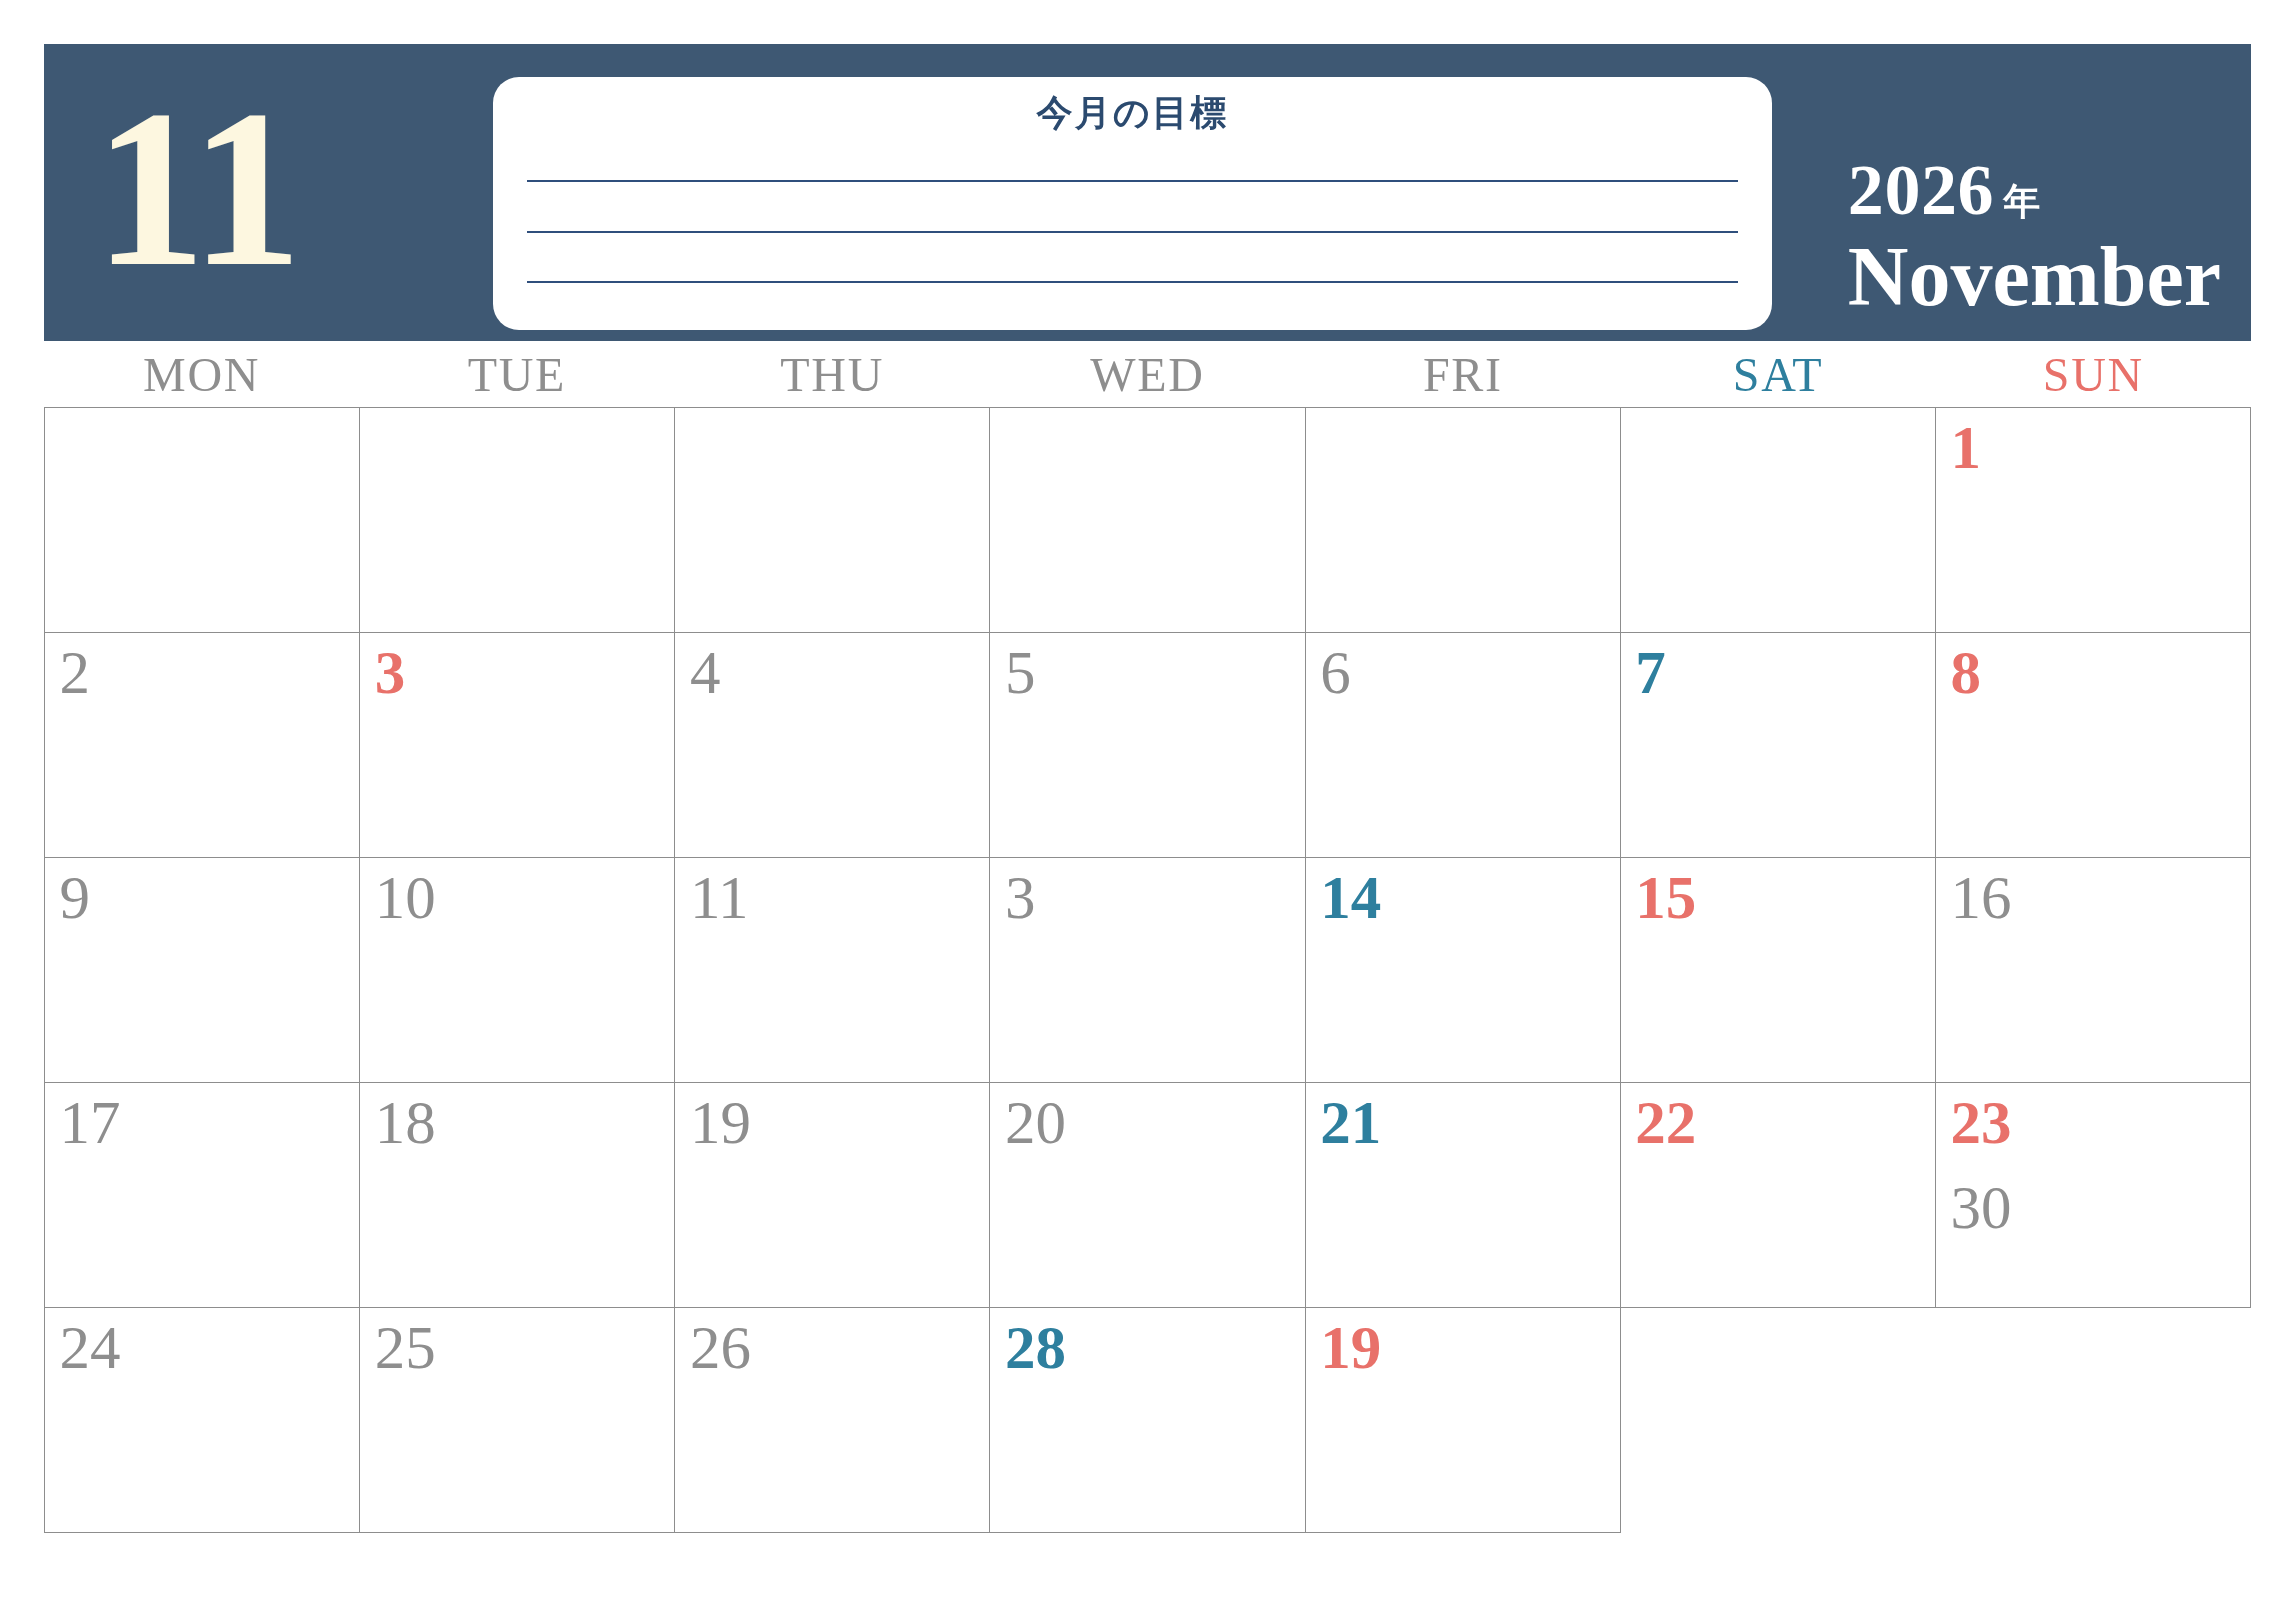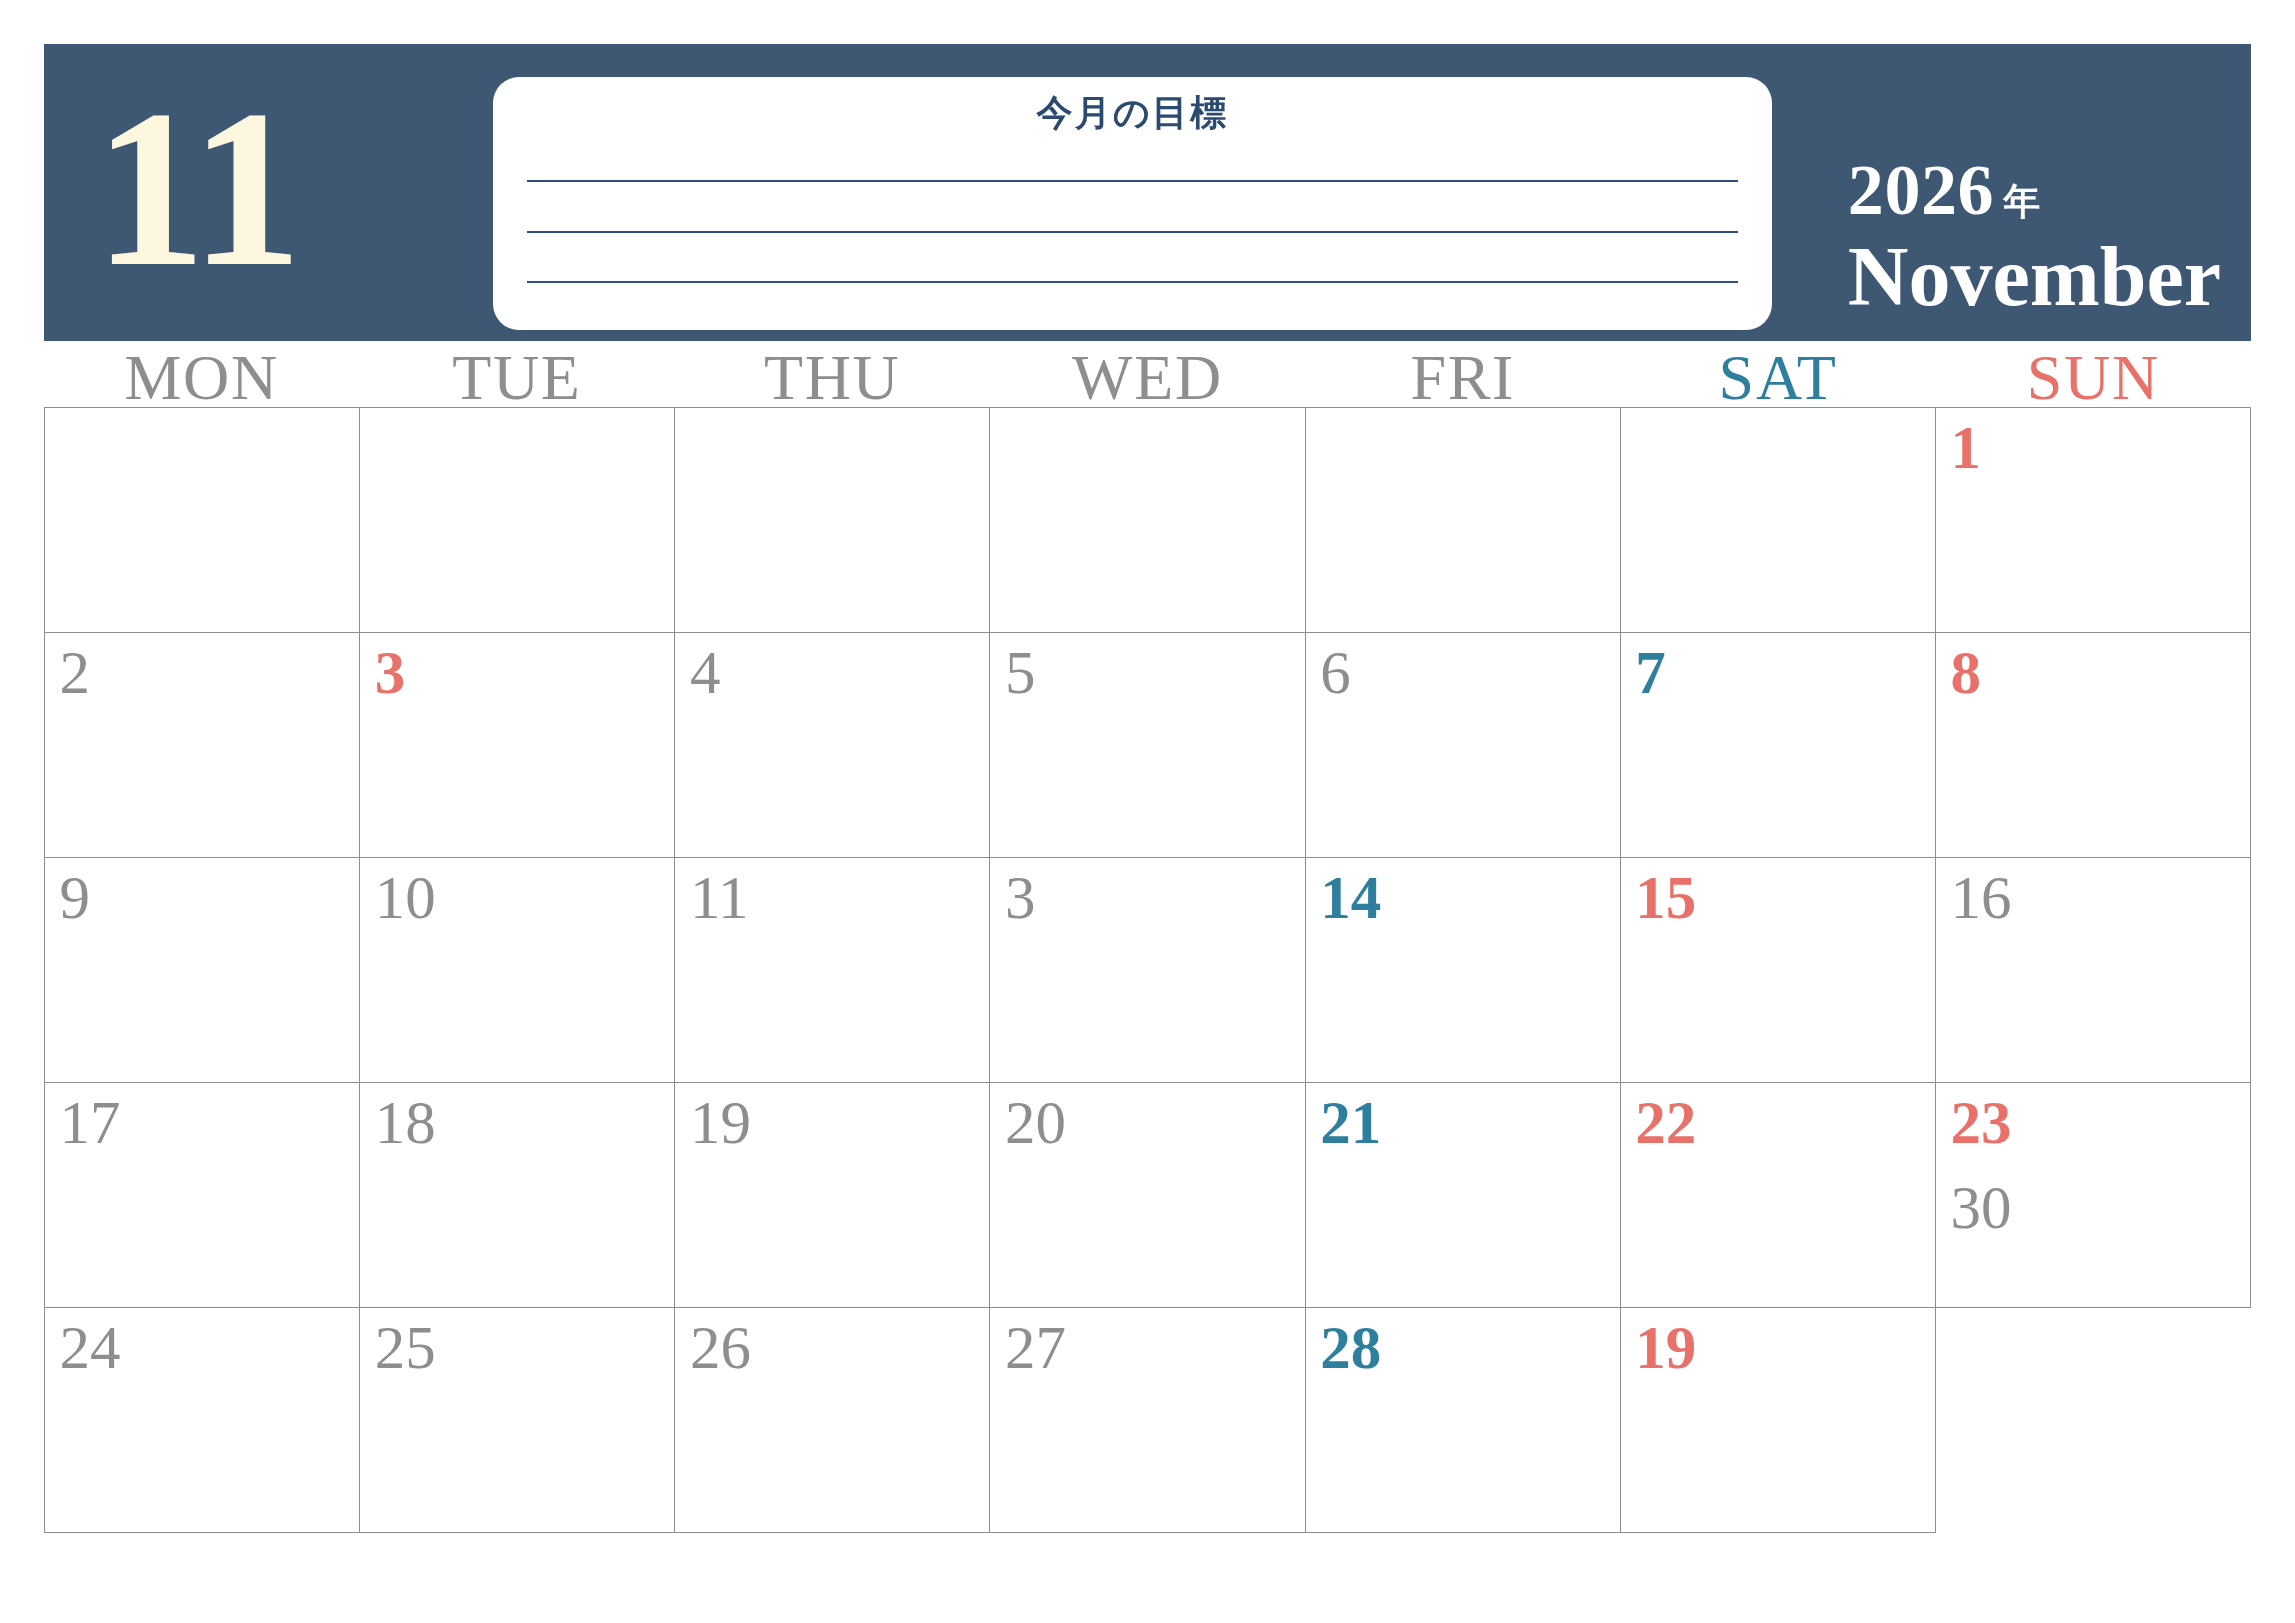--- a/index.html
+++ b/index.html
@@ -109,21 +109,21 @@
   
   .weekdays {
     margin: 0 44px;
     display: grid;
     grid-template-columns: repeat(7, 1fr);
     height: 66px;
     align-items: center;
   }
   .wd {
     text-align: center;
-    font-size: 64px;
+    font-size: 48px;
     font-weight: 400;
     color: #8e8e8e;
     letter-spacing: 1.7px;
     font-family: "Liberation Serif", serif;
   }
   .wd.sat { color: #2e7f9e; }
   .wd.sun { color: #e8716a; }
 
   
   .grid {
@@ -267,22 +267,19 @@
     <div class="cell">
       <div class="daynum">24</div>
     </div>
     <div class="cell">
       <div class="daynum">25</div>
     </div>
     <div class="cell">
       <div class="daynum">26</div>
     </div>
     <div class="cell">
-      <div class="daynum">27</div>
-    </div>
-    <div class="cell">
       <div class="daynum sat">28</div>
     </div>
     <div class="cell">
       <div class="daynum sun">19</div>
     </div>
   </div>
 
 
 </body></html>

